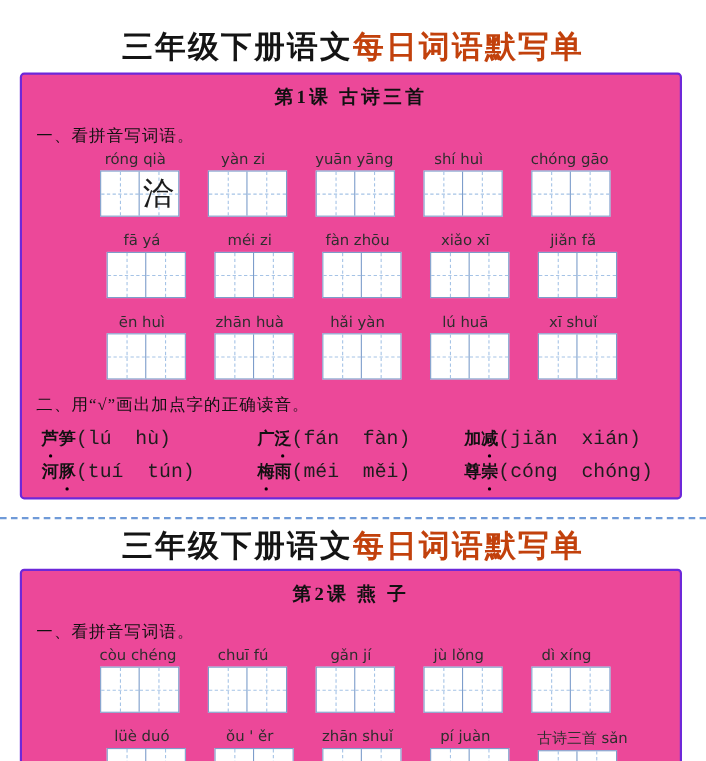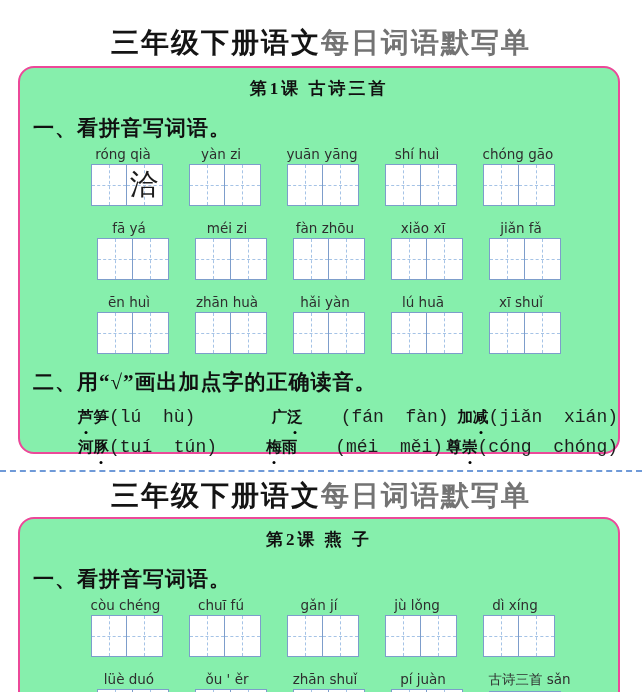--- a/index.html
+++ b/index.html
@@ -6,38 +6,38 @@
   #canvas{
     position:relative;width:642px;height:692px;overflow:hidden;background:#ffffff;
     font-family:"Liberation Sans",sans-serif;
   }
   
   .main-title{
     position:absolute;left:0;width:100%;text-align:center;
     font-family:"Liberation Serif",serif;font-weight:bold;
     font-size:28px;letter-spacing:2px;color:#141414;white-space:nowrap;
   }
-  .main-title .red{color:#737373;}
+  .main-title .red{color:#c2410c;}
   #title1{top:24px;}
   #title2{top:477px;}
   
   .sheet{
     position:absolute;left:18px;width:602px;
-    border:2px solid #ec4899;border-radius:16px;background:#86efac;
+    border:2px solid #6d28d9;border-radius:4px;background:#ec4899;
     box-sizing:border-box;
   }
   #sheet1{top:66px;height:388px;}
   #sheet2{top:517px;height:260px;border-bottom-left-radius:0;border-bottom-right-radius:0;}
   .lesson-title{
     text-align:center;margin-top:9px;font-family:"Liberation Serif",serif;
     font-weight:bold;font-size:17px;letter-spacing:3px;color:#111;
   }
   .heading{
     margin:14px 0 0 13px;font-family:"Liberation Serif",serif;
-    font-weight:bold;font-size:21px;color:#111;letter-spacing:1px;
+    font-weight:normal;font-size:15px;color:#111;letter-spacing:1px;
   }
   
   .grid-row{display:flex;justify-content:center;gap:33px;margin-top:4px;}
   .grid-row + .grid-row{margin-top:14px;padding-left:12px;}
   .word{width:65px;}
   .pinyin{
     text-align:center;font-size:13.5px;color:#2e2e2e;margin-bottom:2px;
     white-space:nowrap;font-family:"DejaVu Sans",sans-serif;
   }
   .grid{
@@ -52,25 +52,25 @@
   }
   .cell::after{
     content:"";position:absolute;top:50%;left:0;right:0;height:0;
     border-top:1px dashed #a5c3e6;
   }
   .ans{
     position:absolute;inset:0;display:flex;align-items:center;justify-content:center;
     font-family:"Liberation Serif",serif;font-size:29px;color:#1c1c1c;z-index:2;
   }
   
-  .pf-row{display:flex;padding-left:58px;margin-top:9px;}
+  .pf-row{display:flex;padding-left:18px;margin-top:9px;}
   .pf-row.first{margin-top:11px;}
   .pf-item{display:flex;align-items:baseline;white-space:nowrap;}
   .pf-row .pf-item:nth-child(1){width:196px;}
-  .pf-row .pf-item:nth-child(2){width:188px;gap:38px;}
+  .pf-row .pf-item:nth-child(2){width:188px;}
   .hz{font-family:"Liberation Serif",serif;font-weight:bold;font-size:15.5px;color:#111;}
   .ch{position:relative;display:inline-block;}
   .ch.dotted::after{
     content:"";position:absolute;left:50%;bottom:-6px;width:3px;height:3px;
     border-radius:50%;background:#000;transform:translateX(-50%);
   }
   .opts{
     font-family:Liberation Mono, monospace;font-size:18px;color:#1d1d1d;
     white-space:pre;
   }

